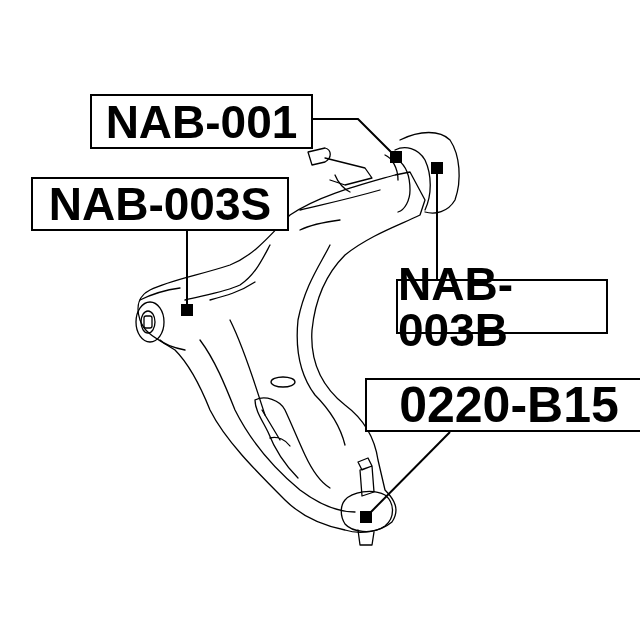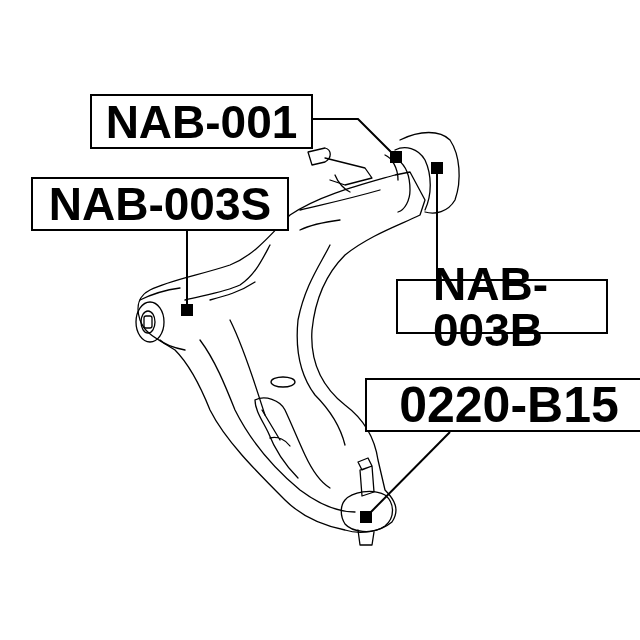--- a/index.html
+++ b/index.html
@@ -70,19 +70,19 @@
 </svg>
 
 <div class="label-box" style="left:66px; top:94px; width:223px; height:55px; font-size:46px;">
   <span>NAB-001</span>
 </div>
 
 <div class="label-box" style="left:7px; top:177px; width:258px; height:54px; font-size:46px;">
   <span>NAB-003S</span>
 </div>
 
-<div class="label-box" style="left:372px; top:279px; width:212px; height:55px; font-size:46px;padding-left:35px;">
+<div class="label-box" style="left:372px; top:279px; width:212px; height:55px; font-size:46px;">
   <span>NAB-003B</span>
 </div>
 
 <div class="label-box" style="left:341px; top:378px; width:288px; height:54px; font-size:50px;">
   <span>0220-B15</span>
 </div>
 
 </body></html>

